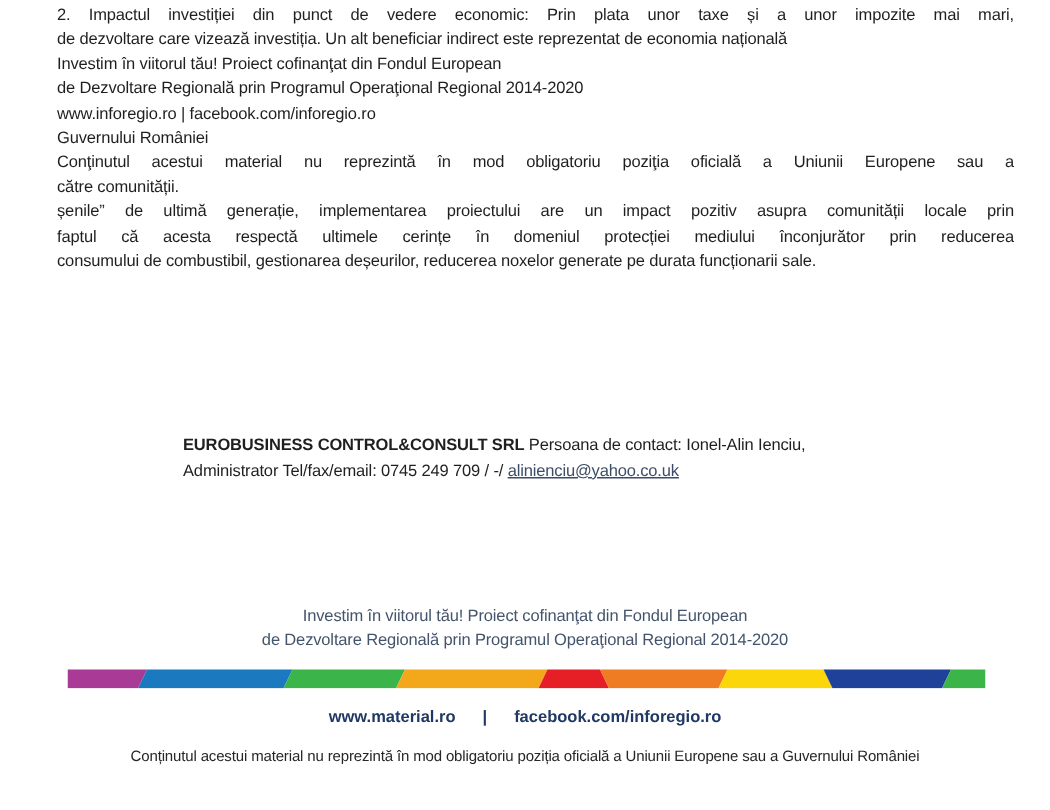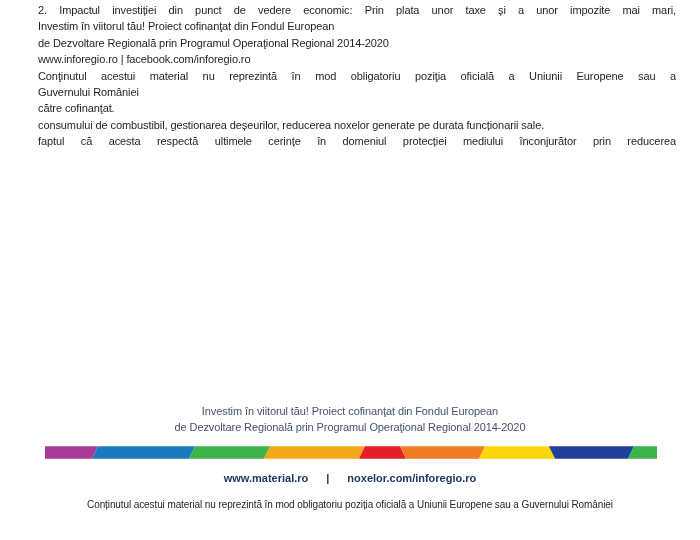--- a/index.html
+++ b/index.html
@@ -49,30 +49,36 @@
     font-size:10px; color:#262626; line-height:14px; letter-spacing:-0.1px;
   }
 </style>
 </head>
 <body>
 
 <div class="page">
 
   <div class="para">
       <div class="pline just">2. Impactul investiției din punct de vedere economic: Prin plata unor taxe și a unor impozite mai mari,</div>
+      <div class="pline">de dezvoltare care vizează investiția. Un alt beneficiar indirect este reprezentat de economia națională</div>
       <div class="pline">Investim în viitorul tău! Proiect cofinanţat din Fondul European</div>
       <div class="pline">de Dezvoltare Regională prin Programul Operaţional Regional 2014-2020</div>
       <div class="pline">www.inforegio.ro | facebook.com/inforegio.ro</div>
+      <div class="pline">Guvernului României</div>
       <div class="pline just">Conţinutul acestui material nu reprezintă în mod obligatoriu poziţia oficială a Uniunii Europene sau a</div>
-      <div class="pline">Guvernului României</div>
-      <div class="pline">către cofinanţat.</div>
+      <div class="pline">către comunității.</div>
+      <div class="pline just">șenile” de ultimă generație, implementarea proiectului are un impact pozitiv asupra comunității locale prin</div>
+      <div class="pline just">faptul că acesta respectă ultimele cerințe în domeniul protecției mediului înconjurător prin reducerea</div>
       <div class="pline">consumului de combustibil, gestionarea deșeurilor, reducerea noxelor generate pe durata funcționarii sale.</div>
-      <div class="pline just">faptul că acesta respectă ultimele cerințe în domeniul protecției mediului înconjurător prin reducerea</div>
     </div>
 
+  <div class="contact">
+    <div><span class="bold">EUROBUSINESS CONTROL&amp;CONSULT SRL</span><span> Persoana de contact: Ionel-Alin Ienciu,</span></div>
+    <div><span>Administrator Tel/fax/email: 0745 249 709 / -/ </span><a href="#">alinienciu@yahoo.co.uk</a></div>
+  </div>
 
   <div class="tagline">
     <div>Investim în viitorul tău! Proiect cofinanţat din Fondul European</div>
     <div>de Dezvoltare Regională prin Programul Operaţional Regional 2014-2020</div>
   </div>
 
   <div class="bar">
     <svg width="612" height="13" viewBox="0 0 612 12.5">
         <polygon points="0,0 53,0 47,12.5 0,12.5" fill="#A93A96"></polygon>
         <polygon points="53,0 150,0 144,12.5 47,12.5" fill="#1B79C0"></polygon>
@@ -80,18 +86,18 @@
         <polygon points="225,0 320,0 314,12.5 219,12.5" fill="#F3A71B"></polygon>
         <polygon points="320,0 355,0 361,12.5 314,12.5" fill="#E61E25"></polygon>
         <polygon points="355,0 440,0 434,12.5 361,12.5" fill="#EF7B22"></polygon>
         <polygon points="440,0 504,0 510,12.5 434,12.5" fill="#FBD60A"></polygon>
         <polygon points="504,0 589,0 583,12.5 510,12.5" fill="#20419A"></polygon>
         <polygon points="589,0 612,0 612,12.5 583,12.5" fill="#3BB54A"></polygon>
       </svg>
   </div>
 
   <div class="links">
-    <span>www.material.ro</span><span class="sep">|</span><span>noxelor.com/inforegio.ro</span>
+    <span>www.material.ro</span><span class="sep">|</span><span>facebook.com/inforegio.ro</span>
   </div>
 
   <div class="disclaimer">Conținutul acestui material nu reprezintă în mod obligatoriu poziția oficială a Uniunii Europene sau a Guvernului României</div>
 
 </div>
 
 </body></html>

